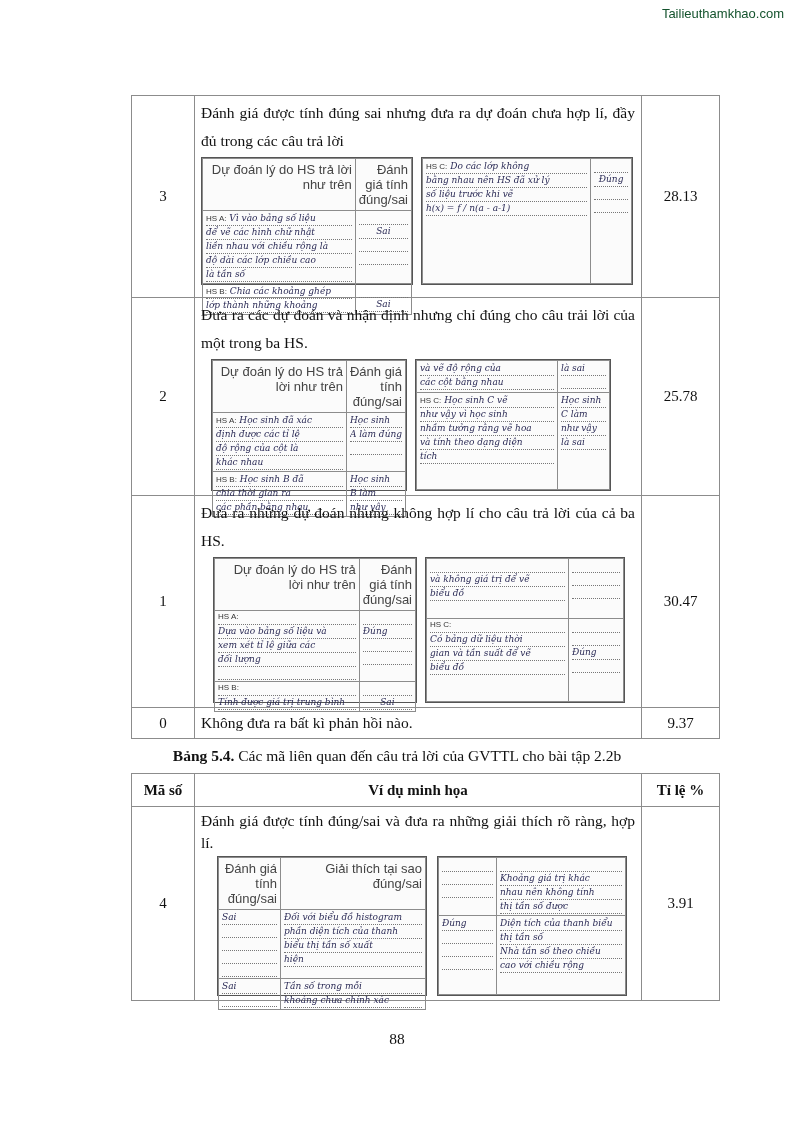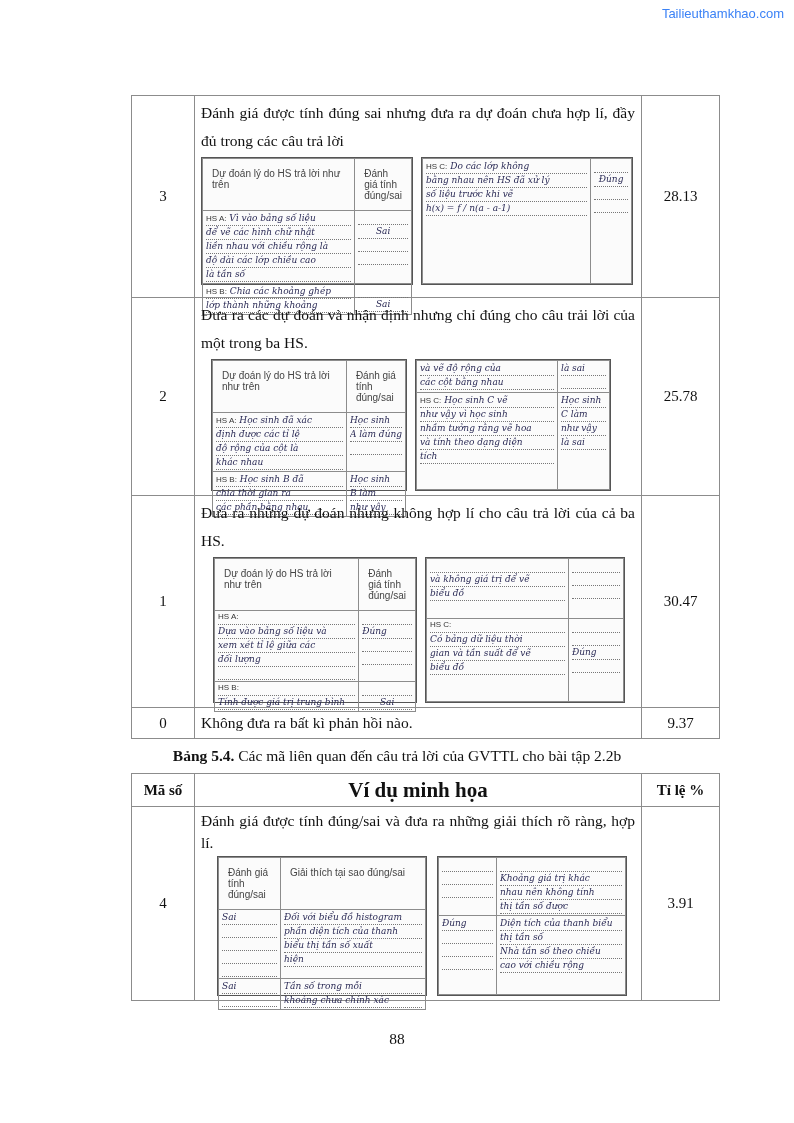--- a/index.html
+++ b/index.html
@@ -1,59 +1,59 @@
 <!DOCTYPE html>
 <html><head>
 <meta charset="utf-8">
 <style>
   * { box-sizing: border-box; margin: 0; padding: 0; }
   html, body { width: 794px; height: 1123px; background: #ffffff; }
   body { position: relative; font-family: "Liberation Serif", serif; color: #111; overflow: hidden; }
 
   .watermark {
     position: absolute; top: 6px; right: 10px;
-    font-family: "Liberation Sans", sans-serif; font-size: 13px; color: #3b82f6;
+    font-family: "Liberation Sans", sans-serif; font-size: 13px; color: #14532d;
   }
 
   table.codes {
     position: absolute; left: 131px; width: 589px;
     border-collapse: collapse; table-layout: fixed;
   }
   table.codes td, table.codes th {
     border: 1.5px solid #8c8c8c; vertical-align: top;
   }
   .t1 { top: 95px; }
   .t2 { top: 773px; border-radius: 15px; }
 
   .col-code { width: 63px; text-align: center; vertical-align: middle !important; font-size: 15px; }
   .col-pct { width: 78px; text-align: center; vertical-align: middle !important; font-size: 15px; }
   .col-desc { padding: 3px 6px 4px 6px; }
 
   .desc-text { font-size: 15.5px; line-height: 28px; text-align: justify; }
   .t2 .desc-text { line-height: 22px; }
 
-  th { font-weight: bold; font-size: 21px; height: 33px; vertical-align: middle !important; }
+  th { font-weight: bold; font-size: 15px; height: 33px; vertical-align: middle !important; }
 
   .caption {
     position: absolute; top: 747px; left: 0; width: 794px; text-align: center; font-size: 15.5px;
   }
   .caption b { font-weight: bold; }
 
   .page-num { position: absolute; top: 1030px; left: 0; width: 794px; text-align: center; font-size: 15.5px; }
 
   
   .scan-row { display: flex; gap: 8px; margin-top: 2px; }
   .scan {
     border: 1px solid #555; background: #fbfbfb; font-family: "Liberation Sans", sans-serif;
   }
   .scan table { border-collapse: collapse; width: 100%; height: 100%; }
   .scan td {
     border: 1px solid #666; font-size: 8px; padding: 1px 3px; vertical-align: top; color: #333;
   }
-  .scan .hdr { text-align: left; font-size: 10px; color: #444; padding: 9px; }
+  .scan .hdr { text-align: right; font-size: 13px; color: #444; padding: 3px; }
   .hand {
     font-family: "DejaVu Serif", serif; font-style: italic; font-size: 9px; color: #2a2a55;
     line-height: 13px; border-bottom: 1px dotted #777; white-space: nowrap; overflow: hidden;
   }
   .dots { border-bottom: 1px dotted #777; height: 13px; }
   .lbl { font-size: 8px; color: #333; font-style: normal; font-family: "Liberation Sans", sans-serif; }
 </style>
 </head>
 <body>
 

